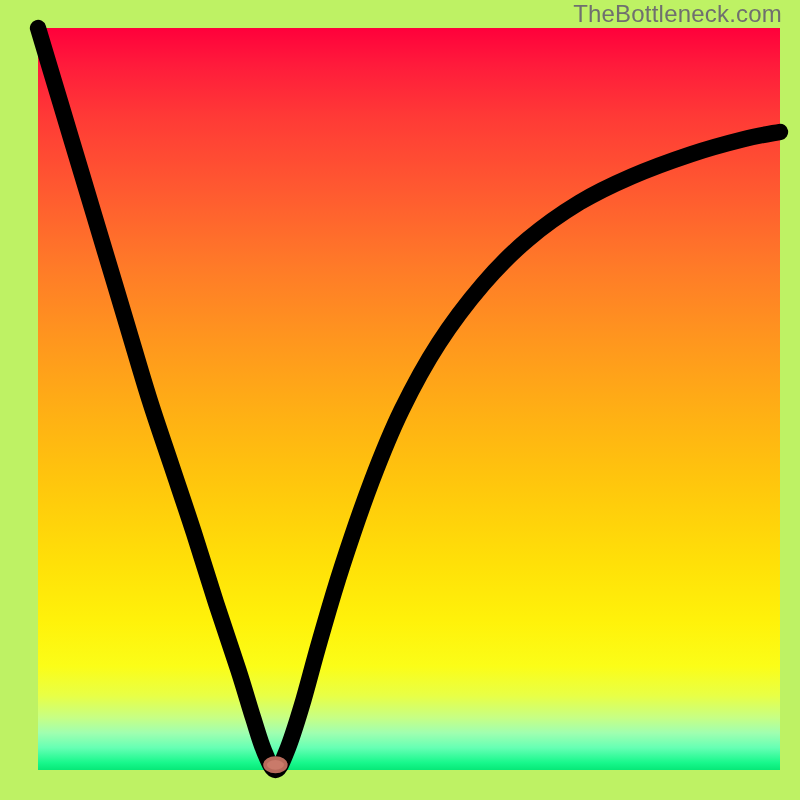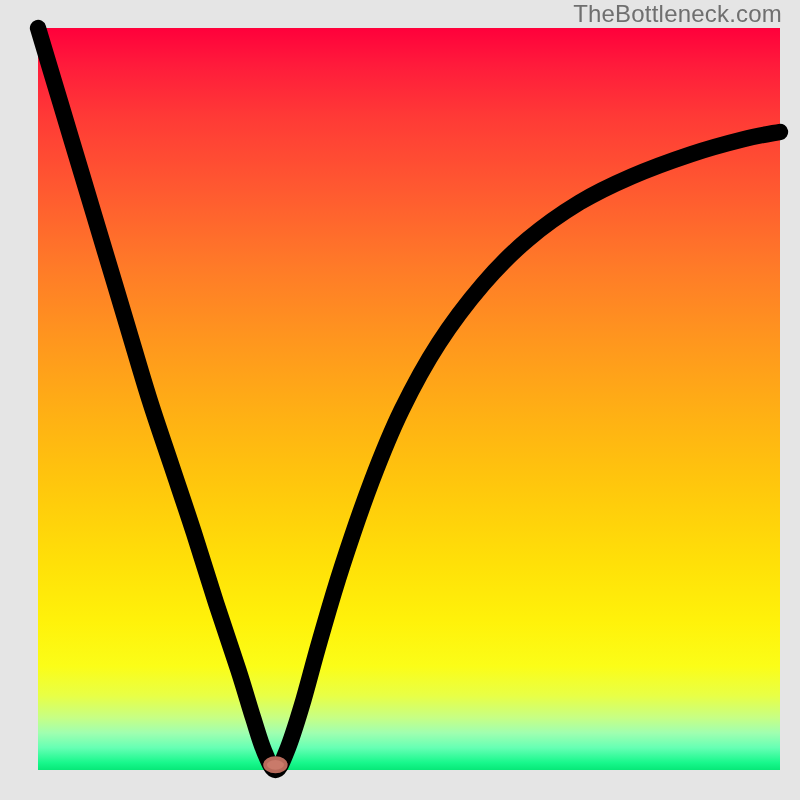--- a/index.html
+++ b/index.html
@@ -8,21 +8,21 @@
     width: 800px;
     height: 800px;
     background: #000000;
     overflow: hidden;
     font-family: Arial, Helvetica, sans-serif;
   }
   .container {
     position: relative;
     width: 800px;
     height: 800px;
-    background: #e5e5e5;
+    background: #bef264;
   }
   .watermark {
     position: absolute;
     top: 0px;
     right: 18px;
     color: #6f6f6f;
     font-size: 24px;
     font-weight: 500;
     letter-spacing: 0.2px;
     z-index: 10;

